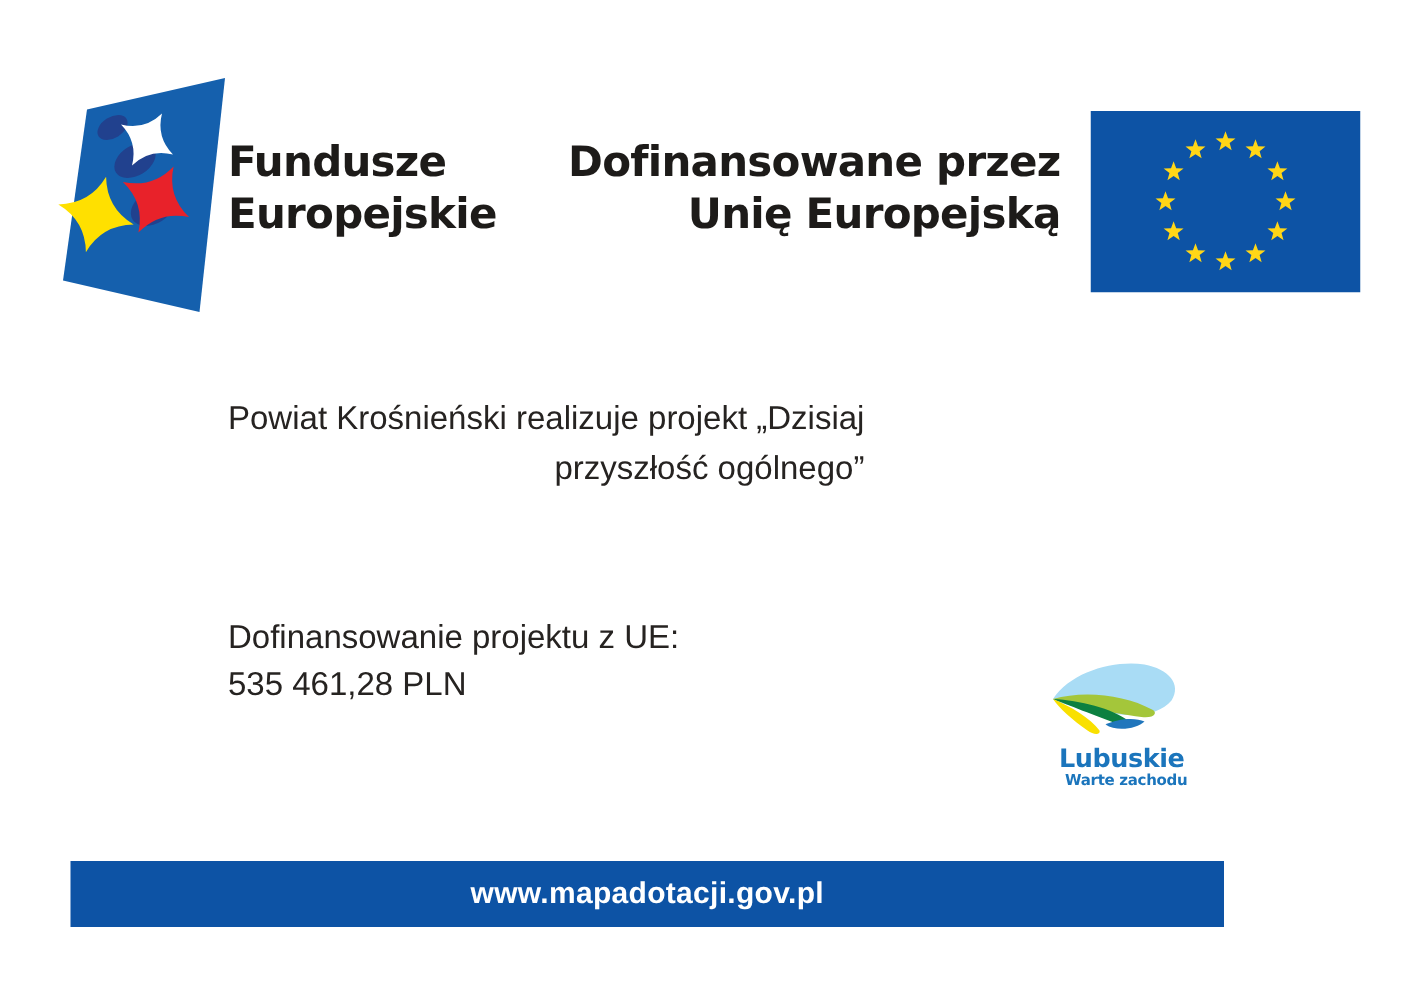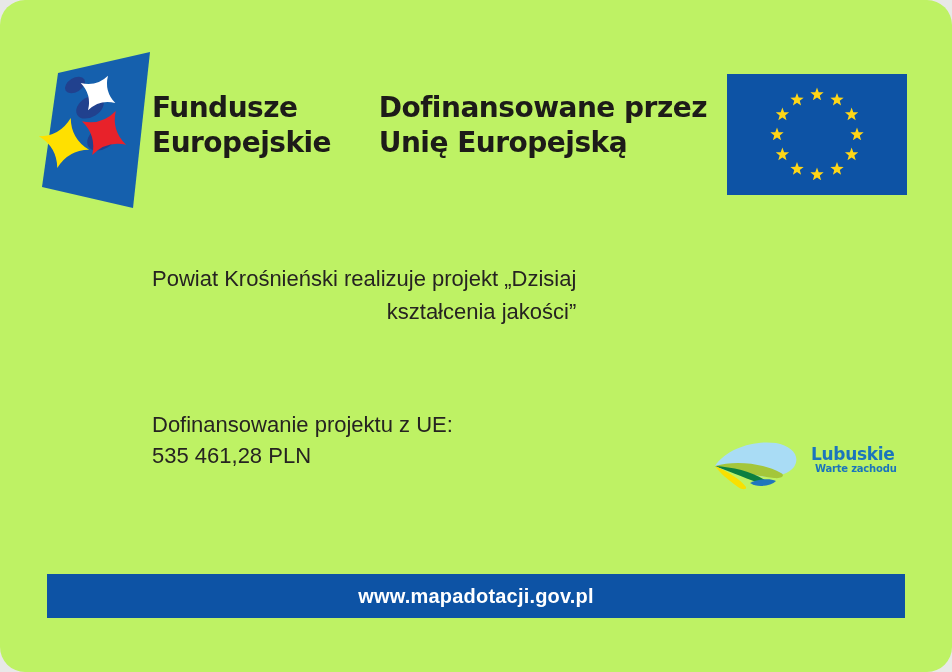--- a/index.html
+++ b/index.html
@@ -1,59 +1,59 @@
 <!DOCTYPE html>
 <html><head>
 <meta charset="utf-8">
 <style>
   html,body{margin:0;padding:0;background:#e8e8e8;}
   .canvas{
-    position:relative;width:952px;height:672px;background:#bef264;
-    overflow:hidden;font-family:"Liberation Sans",sans-serif;color:#1d1b19;border-radius:25px;
+    position:relative;width:952px;height:672px;background:#ffffff;
+    overflow:hidden;font-family:"Liberation Sans",sans-serif;color:#1d1b19;
   }
   svg{display:block;}
   
   .fe-flag{position:absolute;left:38px;top:48px;}
   .fe-wordmark{
     position:absolute;left:152px;top:90px;
     font-family:"DejaVu Sans",sans-serif;font-weight:bold;
     font-size:28px;line-height:35px;letter-spacing:-0.5px;color:#1d1b19;
   }
   
   .cofinanced{
-    position:absolute;right:245px;top:90px;text-align:left;
+    position:absolute;right:245px;top:90px;text-align:right;
     font-family:"DejaVu Sans",sans-serif;font-weight:bold;
     font-size:28px;line-height:35px;letter-spacing:-0.5px;color:#1d1b19;
   }
   
   .eu-flag{position:absolute;left:727px;top:74px;}
   
   .project{
     position:absolute;left:152px;top:262px;
     font-size:22px;line-height:33px;color:#262321;white-space:nowrap;text-align:right;
   }
   
   .funding{
     position:absolute;left:152px;top:409px;
     font-size:22px;line-height:31px;color:#262321;white-space:nowrap;
   }
   
-  .lubuskie{position:absolute;left:713px;top:440px;display:flex;align-items:flex-start;}
+  .lubuskie{position:absolute;left:696px;top:440px;display:flex;align-items:center;flex-direction:column;}
   .lub-text{margin-left:10px;padding-top:6px;color:#1b75bc;}
   .lub-name{
     font-family:"DejaVu Sans",sans-serif;font-weight:bold;
     font-size:17px;line-height:17px;letter-spacing:-0.3px;
   }
   .lub-tagline{
     font-family:"DejaVu Sans",sans-serif;font-weight:bold;
     font-size:10px;line-height:11px;margin-left:4px;letter-spacing:-0.2px;
   }
   
   .footer-bar{
-    position:absolute;left:47px;top:574px;width:858px;height:44px;
+    position:absolute;left:47px;top:574px;width:769px;height:44px;
     background:#0d53a5;display:flex;align-items:center;justify-content:center;
   }
   .footer-url{
     color:#ffffff;font-weight:bold;font-size:20px;letter-spacing:0.2px;
   }
 </style>
 </head>
 <body>
 
 <div class="canvas">
@@ -94,21 +94,21 @@
     <use href="#star5" transform="translate(90,100.5)"></use>
     <use href="#star5" transform="translate(70,95.1)"></use>
     <use href="#star5" transform="translate(55.4,80.5)"></use>
     <use href="#star5" transform="translate(50,60.5)"></use>
     <use href="#star5" transform="translate(55.4,40.5)"></use>
     <use href="#star5" transform="translate(70,25.9)"></use>
   </svg>
 
   <div class="project">
     <div>Powiat Krośnieński realizuje projekt „Dzisiaj</div>
-    <div>kształcenia jakości”</div>
+    <div>przyszłość ogólnego”</div>
   </div>
 
   <div class="funding">
     <div>Dofinansowanie projektu z UE:</div>
     <div>535 461,28 PLN</div>
   </div>
 
   <div class="lubuskie">
     <svg width="88" height="52" viewBox="0 0 88 52">
       <path d="M2,26 C14,8 42,0 63,3 C79,6 88,16 81,27 C74,36 56,39 40,35 C24,31 8,31 2,26 Z" fill="#a9dcf5"></path>

